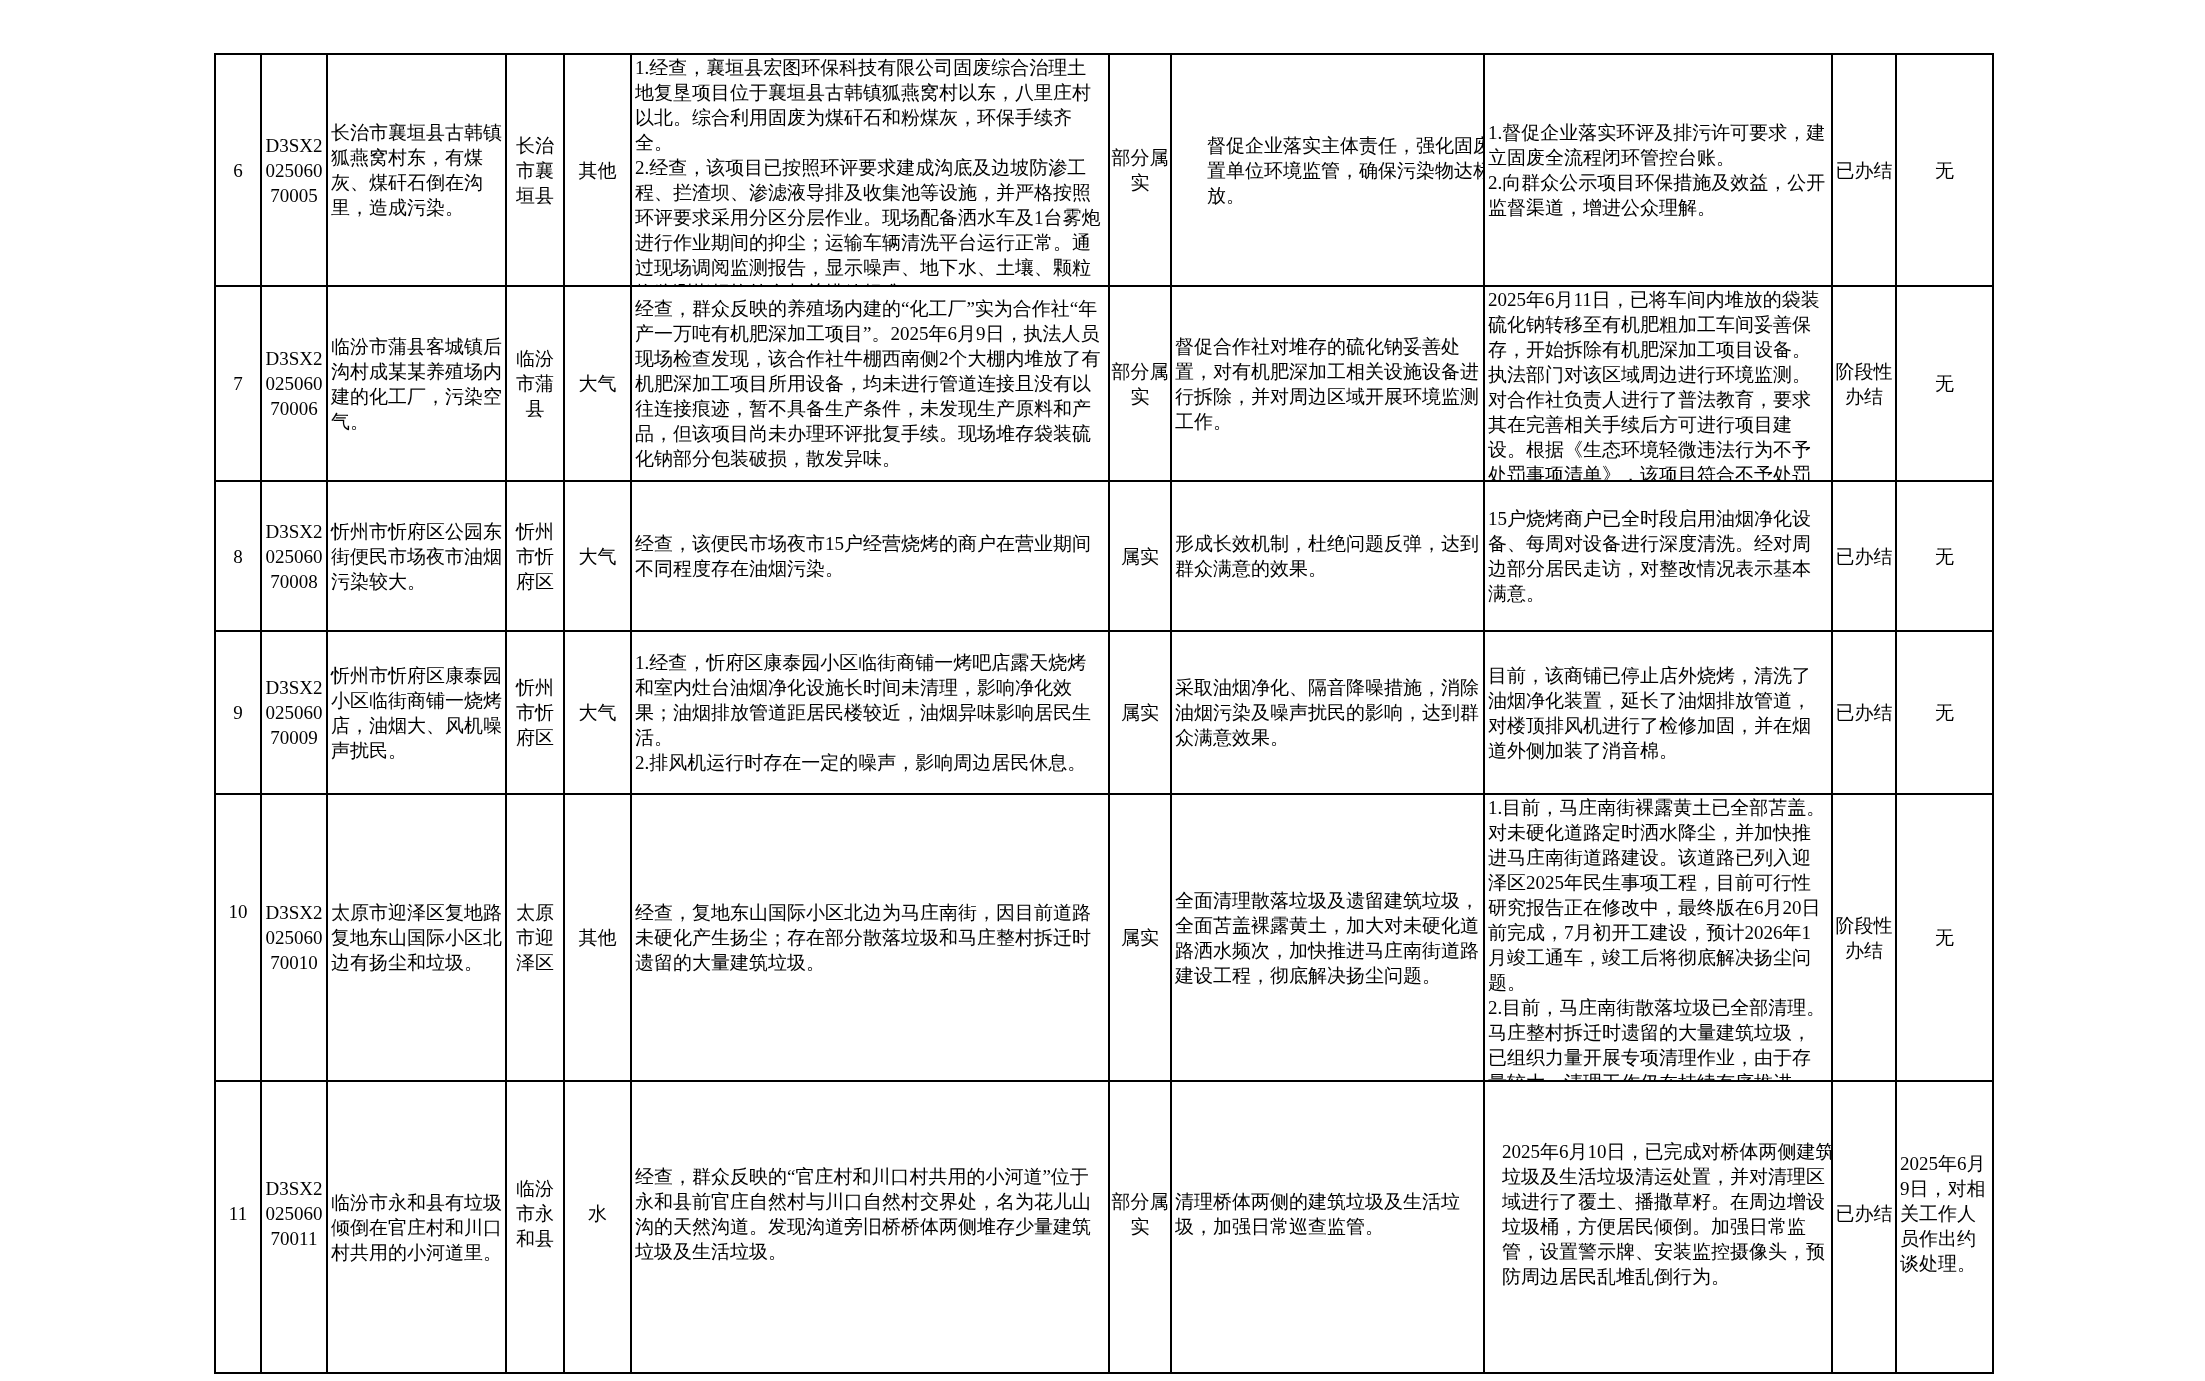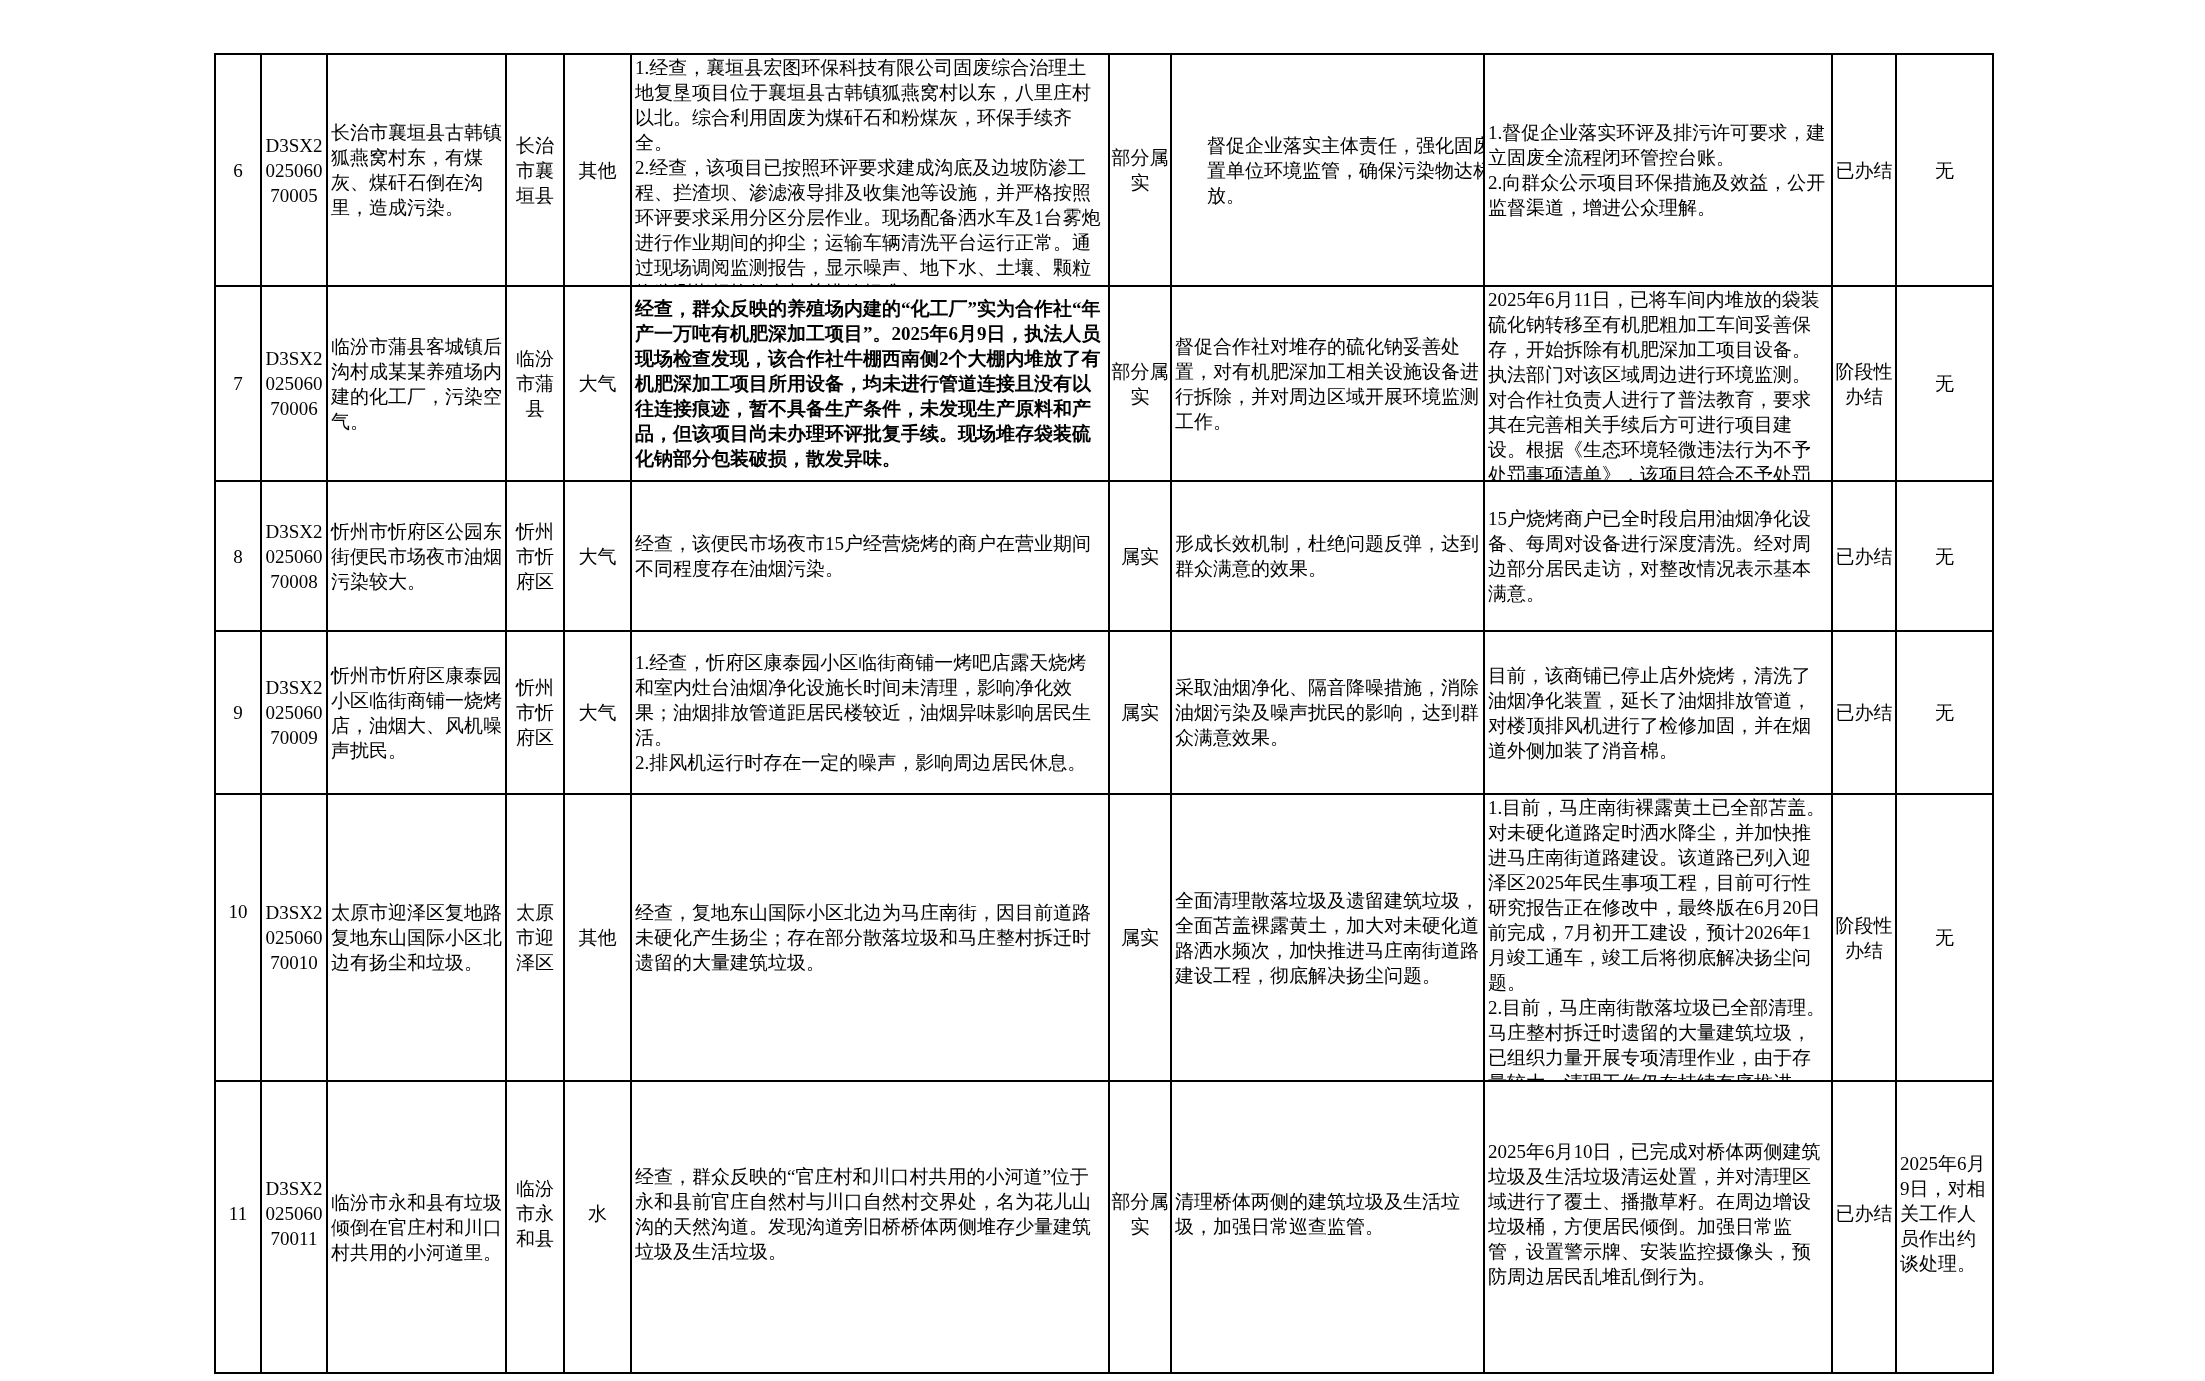--- a/index.html
+++ b/index.html
@@ -135,21 +135,21 @@
             <div class="cell" style="height: 193px;">
               <div class="inner center">临汾市蒲县</div>
             </div>
           </td>
           <td>
             <div class="cell" style="height: 193px;">
               <div class="inner center">大气</div>
             </div>
           </td>
           <td>
-            <div class="cell" style="height: 193px; font-weight: bold;">
+            <div class="cell" style="height: 193px;">
               <div class="inner left">经查，群众反映的养殖场内建的“化工厂”实为合作社“年产一万吨有机肥深加工项目”。2025年6月9日，执法人员现场检查发现，该合作社牛棚西南侧2个大棚内堆放了有机肥深加工项目所用设备，均未进行管道连接且没有以往连接痕迹，暂不具备生产条件，未发现生产原料和产品，但该项目尚未办理环评批复手续。现场堆存袋装硫化钠部分包装破损，散发异味。</div>
             </div>
           </td>
           <td>
             <div class="cell" style="height: 193px;">
               <div class="inner center">部分属实</div>
             </div>
           </td>
           <td>
             <div class="cell" style="height: 193px; border-radius: 24px;">
@@ -380,21 +380,21 @@
             <div class="cell" style="height: 263px;">
               <div class="inner center">部分属实</div>
             </div>
           </td>
           <td>
             <div class="cell" style="height: 263px;">
               <div class="inner left">清理桥体两侧的建筑垃圾及生活垃圾，加强日常巡查监管。</div>
             </div>
           </td>
           <td>
-            <div class="cell" style="height: 263px;">
+            <div class="cell" style="height: 263px; padding-left: 14px;">
               <div class="inner left">2025年6月10日，已完成对桥体两侧建筑垃圾及生活垃圾清运处置，并对清理区域进行了覆土、播撒草籽。在周边增设垃圾桶，方便居民倾倒。加强日常监管，设置警示牌、安装监控摄像头，预防周边居民乱堆乱倒行为。</div>
             </div>
           </td>
           <td>
             <div class="cell" style="height: 263px;">
               <div class="inner center">已办结</div>
             </div>
           </td>
           <td>
             <div class="cell" style="height: 263px;">

